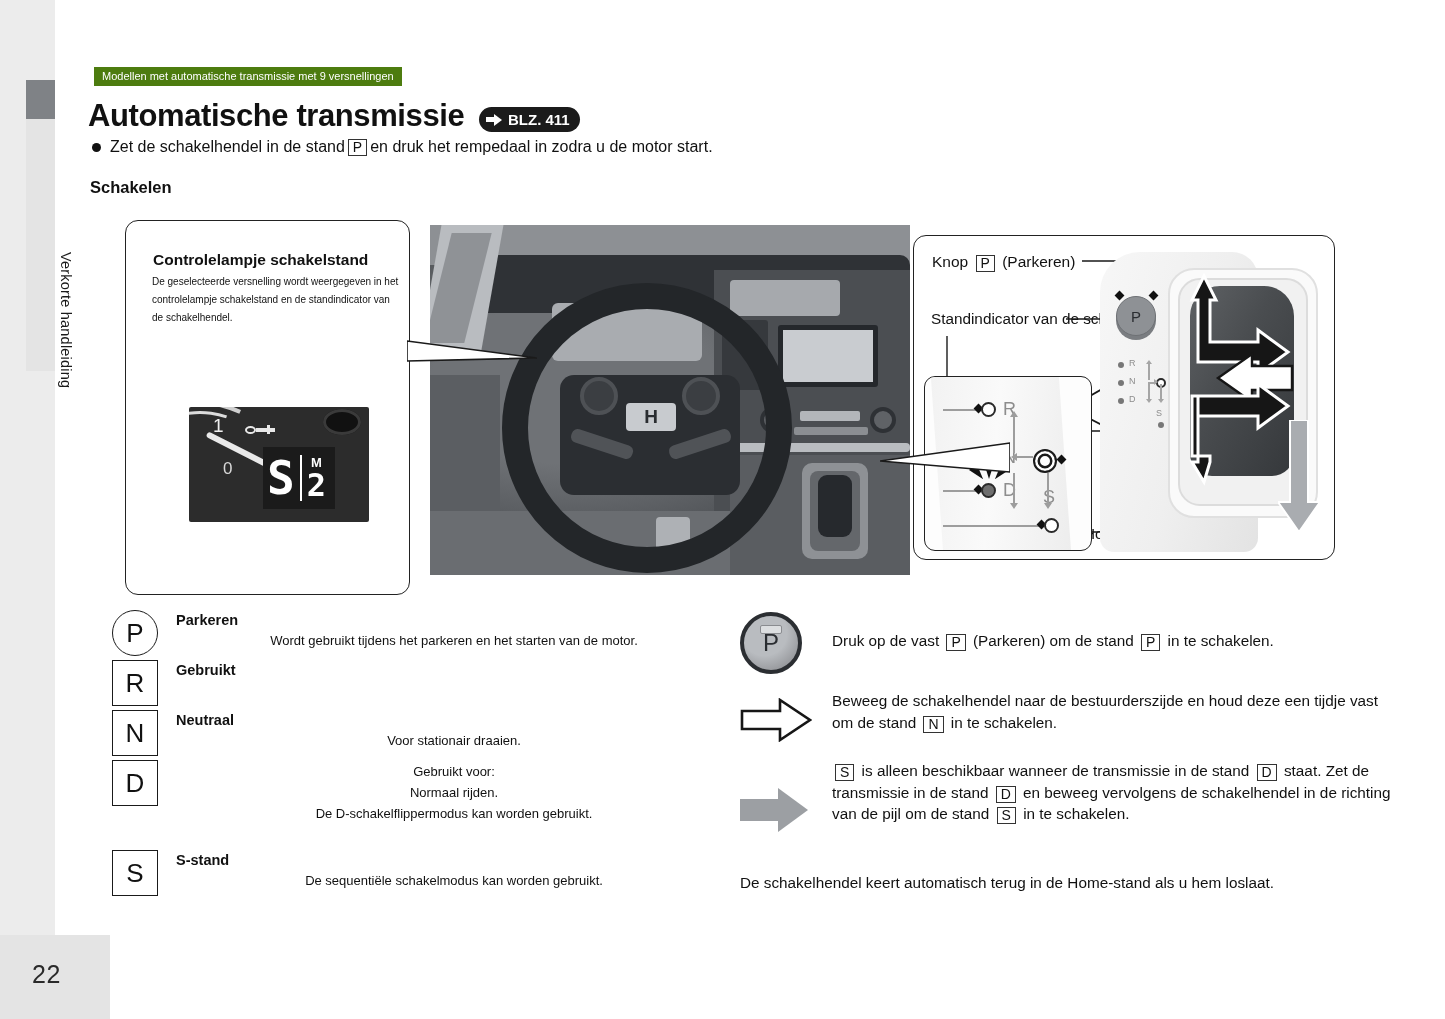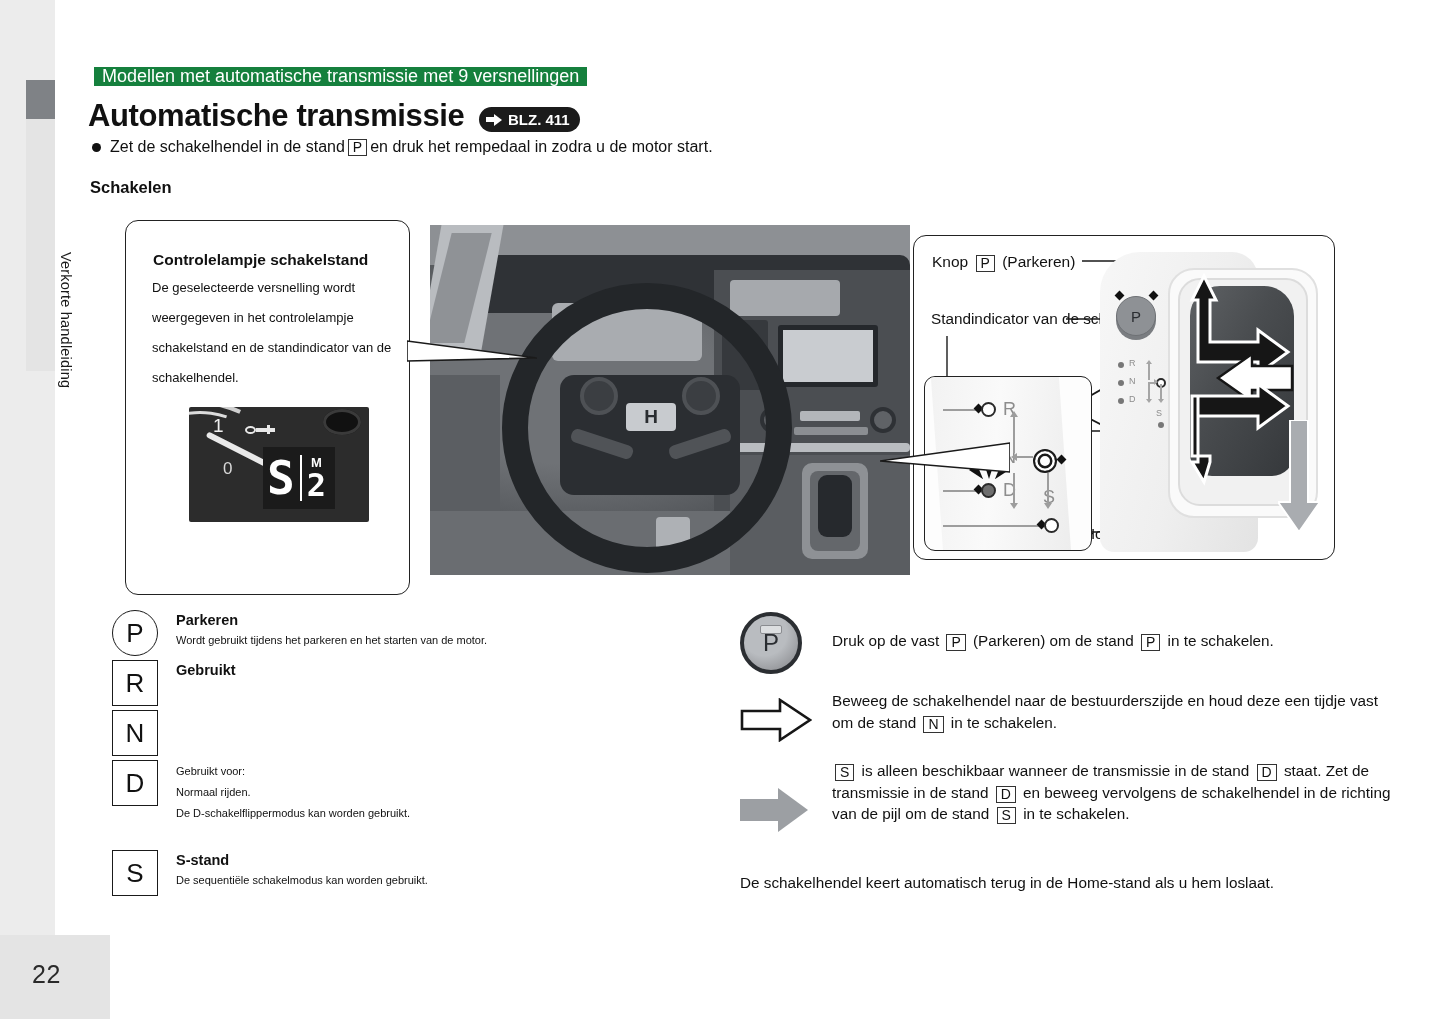--- a/index.html
+++ b/index.html
@@ -37,21 +37,21 @@
     position:absolute;left:0;top:935px;width:110px;height:84px;background:#e4e4e4;
   }
   #page-number{
     position:absolute;left:32px;top:960px;font-size:25px;color:#2a2a2a;
     letter-spacing:.5px;
   }
 
   
   #model-banner{
     position:absolute;left:94px;top:67px;height:19px;
-    background:#15803d;color:#fff;font-size:18px;
+    background:#4d7c0f;color:#fff;font-size:11px;
     padding:2px 8px 3px 8px;box-sizing:border-box;line-height:15px;
     white-space:nowrap;
   }
   #main-title{
     position:absolute;left:88px;top:98px;
     font-size:31px;font-weight:bold;letter-spacing:-.4px;color:#111;
     white-space:nowrap;
   }
   #ref-badge{
     position:absolute;left:479px;top:107px;height:25px;
@@ -98,21 +98,21 @@
   #info-box{
     position:absolute;left:15px;top:15px;width:285px;height:375px;
     border:1.6px solid #222;border-radius:13px;background:#fff;
     box-sizing:border-box;z-index:6;
   }
   #info-box h4{
     margin:0;position:absolute;left:27px;top:30px;font-size:15.5px;font-weight:bold;
   }
   #info-box p{
     margin:0;position:absolute;left:26px;top:52px;width:248px;
-    font-size:13px;line-height:30px;
+    font-size:10px;line-height:18px;
   }
   #cluster-img{
     position:absolute;left:63px;top:186px;width:180px;height:115px;
     background:#2c2c2c;overflow:hidden;border-radius:2px;
   }
   .clu-arc{
     position:absolute;border:3px solid #dcdcdc;border-radius:50%;
     background:transparent;
   }
   #clu-arc1{left:-72px;top:4px;width:160px;height:160px;
@@ -291,21 +291,21 @@
   .gl-row{position:relative;margin-bottom:4px;min-height:46px;}
   .gl-badge{
     position:absolute;left:0;top:0;width:46px;height:46px;
     border:1.7px solid #1a1a1a;background:#fff;
     display:flex;align-items:center;justify-content:center;
     font-size:26px;color:#111;box-sizing:border-box;
   }
   .gl-badge.circle{border-radius:50%;}
   .gl-text{margin-left:64px;padding-top:1px;}
   .gl-title{font-size:14.5px;font-weight:bold;line-height:19px;}
-  .gl-desc{font-size:11px;line-height:21px;}
+  .gl-desc{font-size:13px;line-height:21px;text-align:center;}
 
   
   #instr{position:absolute;left:740px;top:612px;width:660px;}
   .in-row{position:relative;margin-bottom:12px;}
   .in-icon{position:absolute;left:0;top:0;width:82px;}
   .in-text{margin-left:92px;font-size:15.3px;line-height:21.5px;}
   #pbtn-icon{
     width:62px;height:62px;border-radius:50%;
     background:radial-gradient(circle at 38% 32%, #b9bcc0 0 45%, #97999d 78%, #86888c 100%);
     border:4px solid #2b2e32;box-sizing:border-box;
@@ -541,20 +541,24 @@
     </div>
   </div>
   <div class="gl-row">
     <div class="gl-badge">R</div>
     <div class="gl-text">
       <div class="gl-title">Gebruikt</div>
     </div>
   </div>
   <div class="gl-row">
     <div class="gl-badge">N</div>
+    <div class="gl-text">
+      <div class="gl-title">Neutraal</div>
+      <div class="gl-desc">Voor stationair draaien.</div>
+    </div>
   </div>
   <div class="gl-row" style="min-height:86px;">
     <div class="gl-badge">D</div>
     <div class="gl-text">
       <div class="gl-desc" style="white-space:pre-line;">Gebruikt voor:
 Normaal rijden.
 De D-schakelflippermodus kan worden gebruikt.</div>
     </div>
   </div>
   <div class="gl-row">

